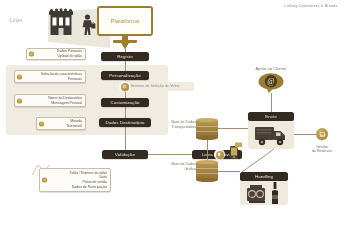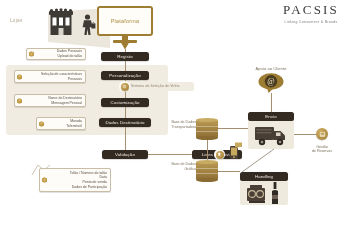--- a/index.html
+++ b/index.html
@@ -114,21 +114,20 @@
   .shop{position:absolute;}
 
   svg{display:block;overflow:visible;}
 </style>
 </head>
 <body>
 
 <div id="stage">
 
   <div class="abs" style="left:262px;top:2px;width:98px;">
-    <div style="font-size:13px;letter-spacing:2.2px;color:#3b3b3b;text-align:center;font-family:'Liberation Serif',serif;">PACSIS</div>
     <div style="font-size:3.4px;letter-spacing:.35px;color:#7b7b7b;text-align:center;margin-top:2px;">Linking Consumers &amp; Brands</div>
   </div>
 
   <div class="panel" style="left:6px;top:65px;width:162px;height:70px;"></div>
   <div class="panel2" style="left:128px;top:82px;width:66px;height:9px;"></div>
 
   <div class="lbl" style="left:10px;top:18px;">Lojas</div>
 
   <div class="abs" style="left:46px;top:8px;">
     <svg width="66" height="40" viewBox="0 0 66 40">

